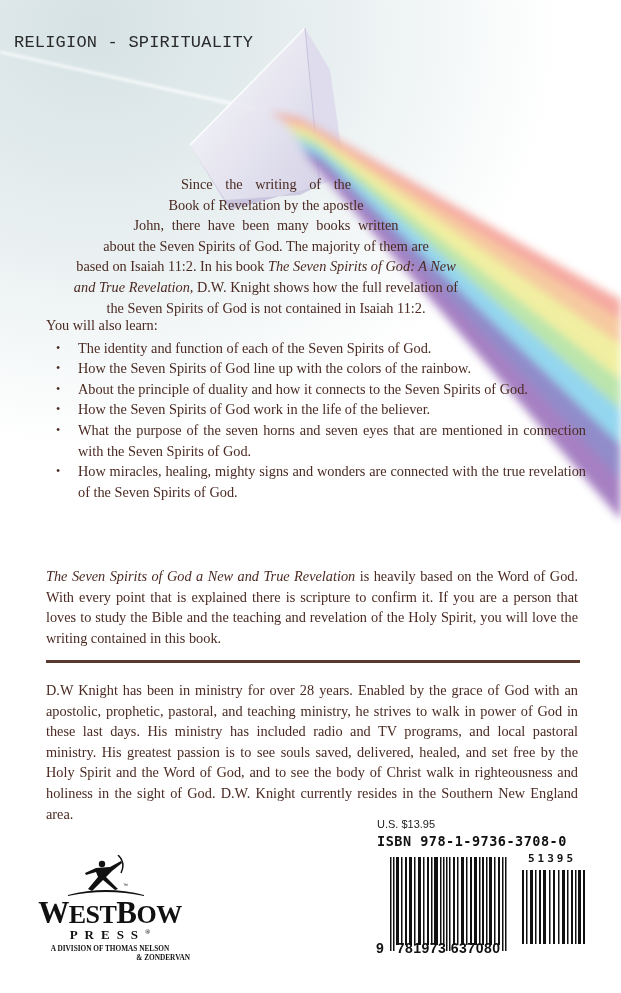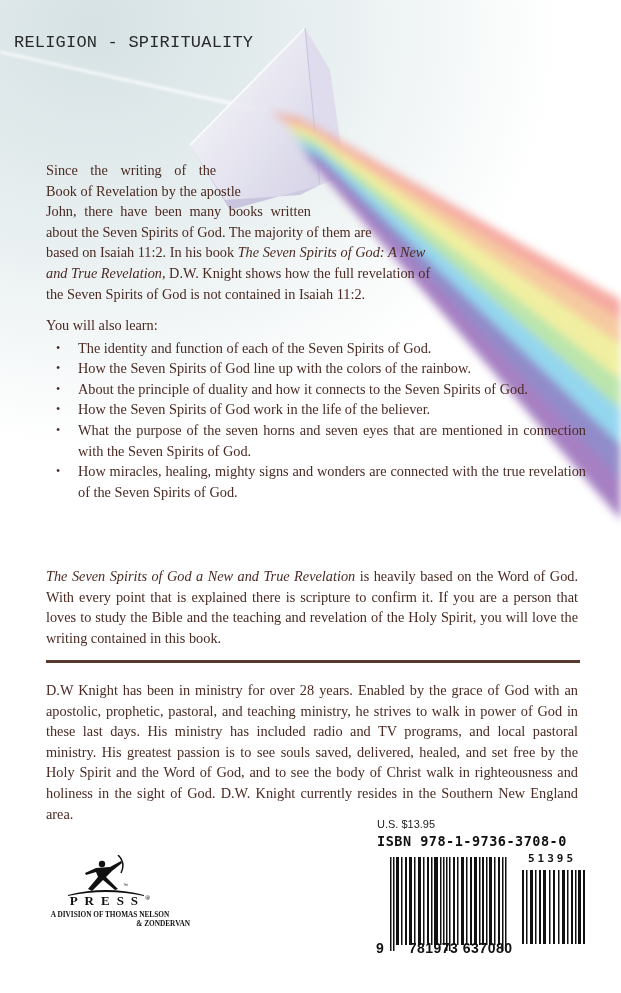--- a/index.html
+++ b/index.html
@@ -2,21 +2,21 @@
 <html><head>
 <meta charset="utf-8">
 <style>
   html, body { margin:0; padding:0; }
   body { width:621px; height:993px; position:relative; overflow:hidden; background:#ffffff;
          font-family:"Liberation Serif", "DejaVu Serif", serif; color:#4a2a22; }
   .bg { position:absolute; left:0; top:0; width:621px; height:993px; pointer-events:none; }
   .category { position:absolute; left:14px; top:33px; font-family:Liberation Mono, monospace;
               font-size:17px; color:#2a2a2a; letter-spacing:0.2px; }
   .text { position:absolute; left:46px; font-size:14.3px; line-height:20.6px; color:#4a2a22; }
-  .intro { top:160px; width:440px; }
+  .intro { top:174px; width:440px;text-align:center; }
   .intro .l { display:block; white-space:nowrap; }
   .intro .l1 { word-spacing:9px; }
   .intro .l3 { word-spacing:4px; }
   .learn { top:315px; width:540px; }
   .learn ul { margin:2px 0 0 0; padding:0; list-style:none; }
   .learn li { position:relative; padding-left:32px; text-align:justify; }
   .learn li::before { content:"\2022"; position:absolute; left:10px; top:0; font-size:12px; }
   .closing { top:566px; width:532px; text-align:justify; }
   .divider { position:absolute; left:46px; top:660px; width:534px; height:3px; background:#5a3a2c; }
   .bio { top:680px; width:532px; text-align:justify; }
@@ -172,30 +172,31 @@
       <rect x="40" y="0" width="3" height="74"></rect>
     <rect x="45" y="0" width="1.5" height="74"></rect>
       <rect x="49" y="0" width="2" height="74"></rect>
     <rect x="53" y="0" width="1.5" height="74"></rect>
       <rect x="56" y="0" width="3" height="74"></rect>
     <rect x="61" y="0" width="2" height="74"></rect>
   </g>
 </svg>
 <div class="ean">
   <span>9</span>
-  <span style="margin-left:20px">781973</span>
+  <span style="margin-left:8px">781973</span>
   <span style="">637080</span>
 </div>
 
 <div class="logo">
   <svg width="80" height="42" viewBox="0 0 80 42">
     <g fill="#111">
       <path d="M2 40 Q40 30 78 40 L78 41 Q40 33 2 41 Z"></path>
       <circle cx="36" cy="9" r="3.2"></circle>
       <path d="M30 13 L44 12 L55 6 L56 8 L46 16 L40 22 L52 34 L49 35 L37 25 L26 36 L22 34 L32 22 L30 17 L20 20 L19 18 Z"></path>
       <path d="M52 0 Q60 8 55 18" stroke="#111" stroke-width="1.5" fill="none"></path>
     </g>
     <text x="57" y="32" font-size="5" font-family="Liberation Sans, sans-serif" fill="#111">™</text>
   </svg>
+  <div class="wb"><span class="big">W</span><span>EST</span><span class="big">B</span><span>OW</span></div>
   <div class="press"><span>PRESS</span><sup style="font-size:7px;letter-spacing:0">®</sup></div>
   <div class="div1">A DIVISION OF THOMAS NELSON</div>
   <div class="div2">&amp; ZONDERVAN</div>
 </div>
 
 </body></html>

